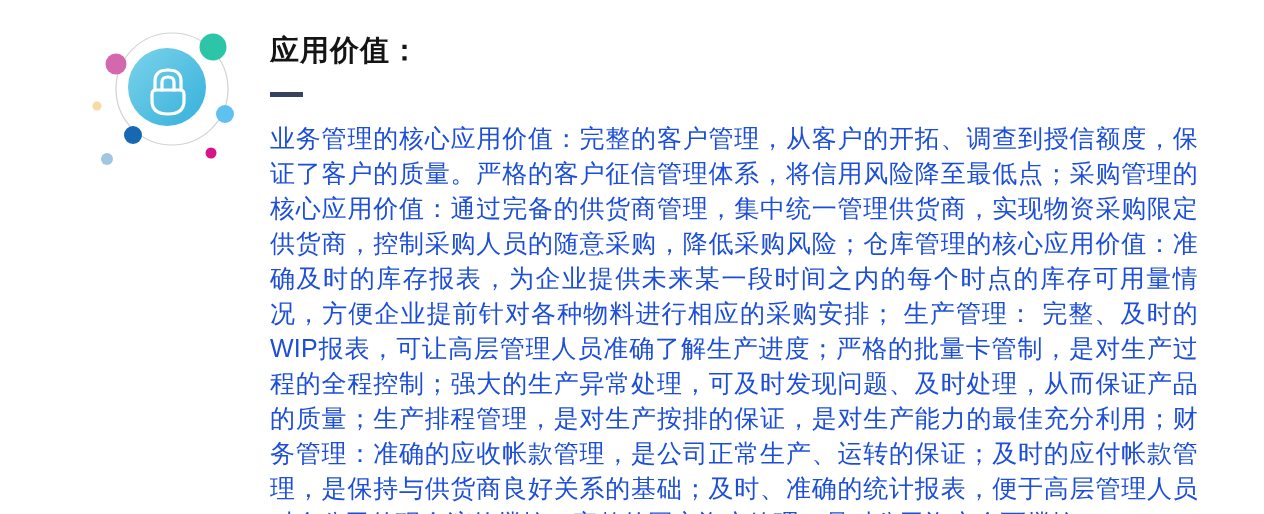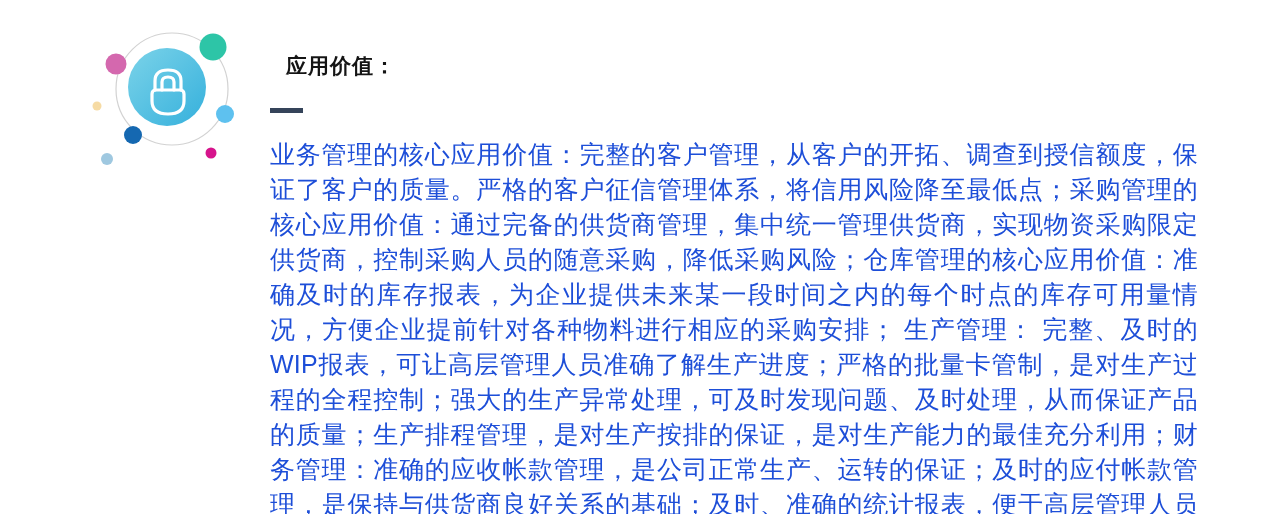--- a/index.html
+++ b/index.html
@@ -19,22 +19,22 @@
     width: 160px;
     height: 160px;
   }
   .content {
     position: absolute;
     left: 270px;
     top: 30px;
     width: 928px;
   }
   .section-title {
-    margin: 16px;
-    font-size: 21px;
+    margin: 0;
+    font-size: 29px;
     line-height: 40px;
     font-weight: 700;
     color: #141414;
     letter-spacing: 1px;
   }
   .title-underline {
     width: 33px;
     height: 5px;
     margin-top: 22px;
     background: #35445a;

